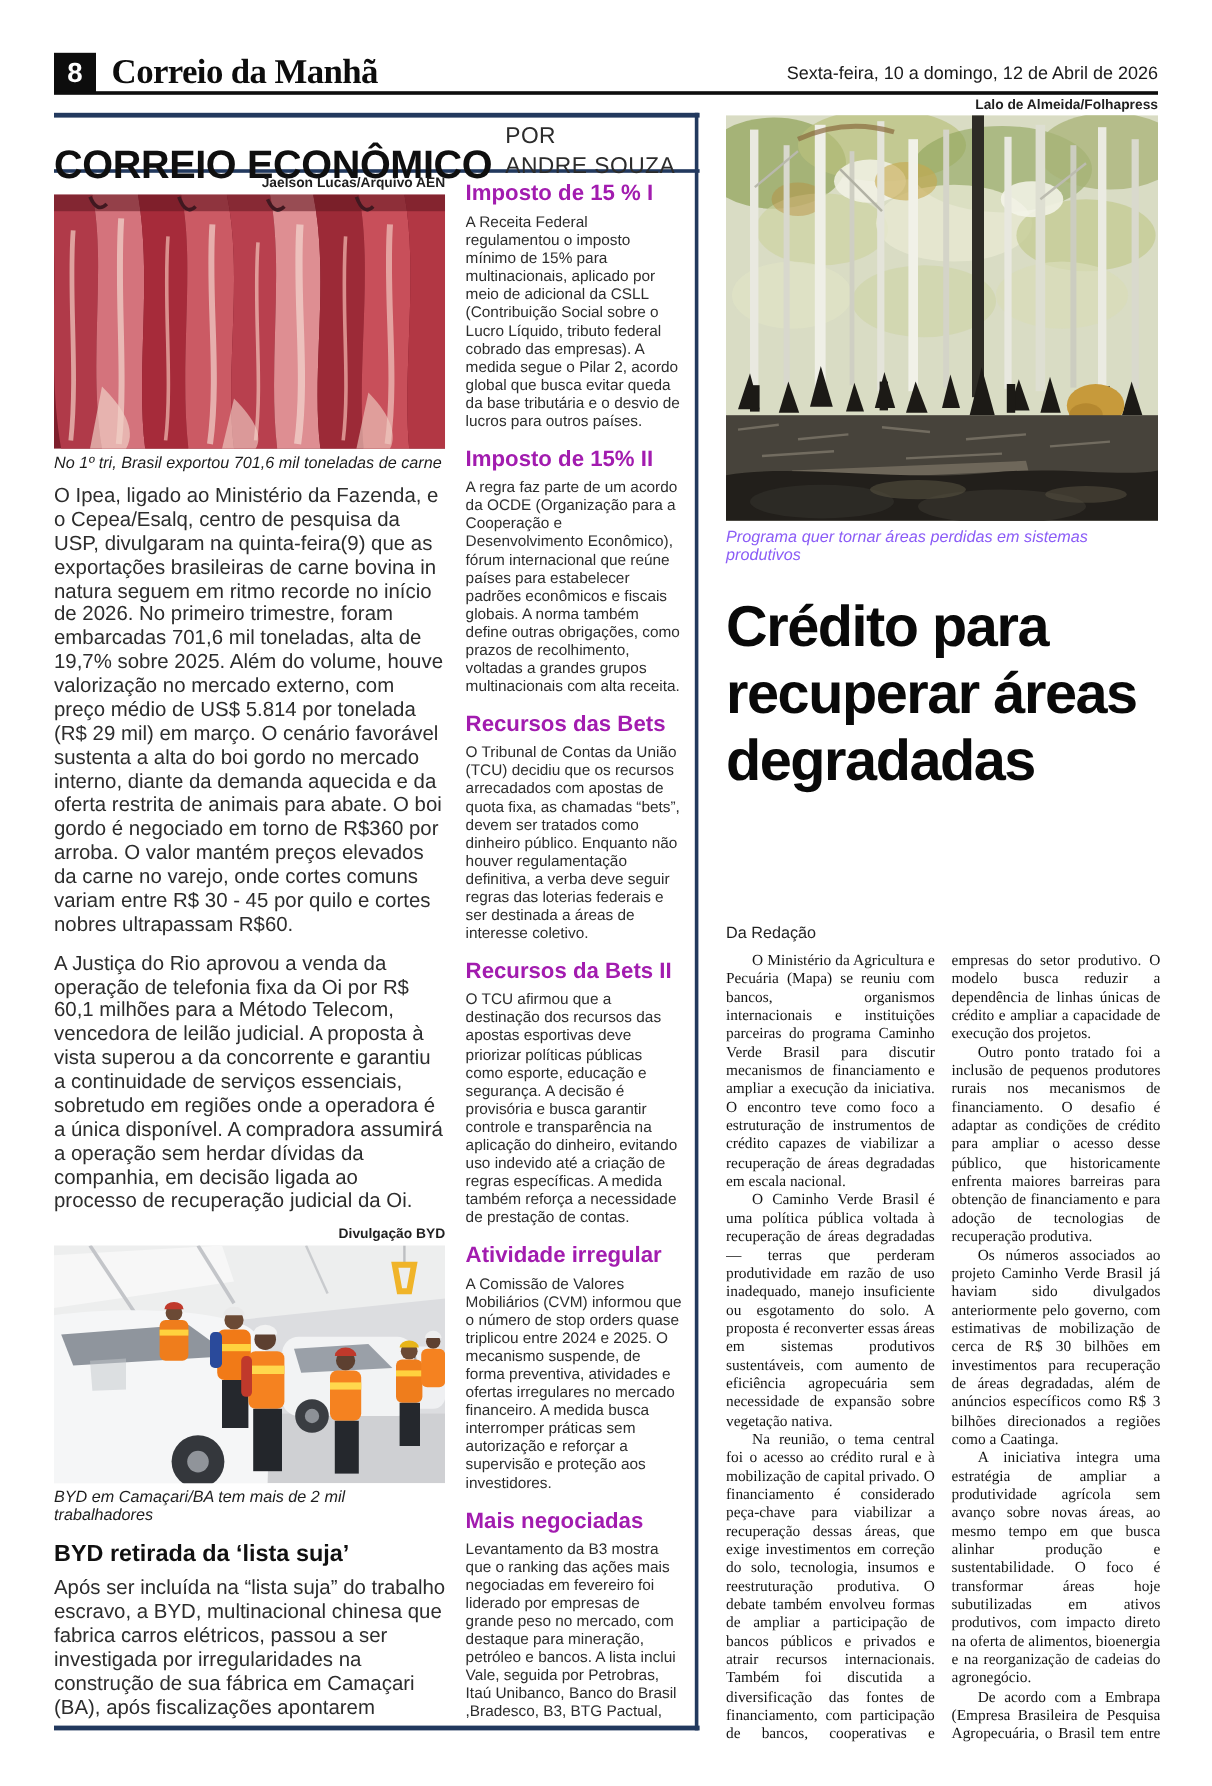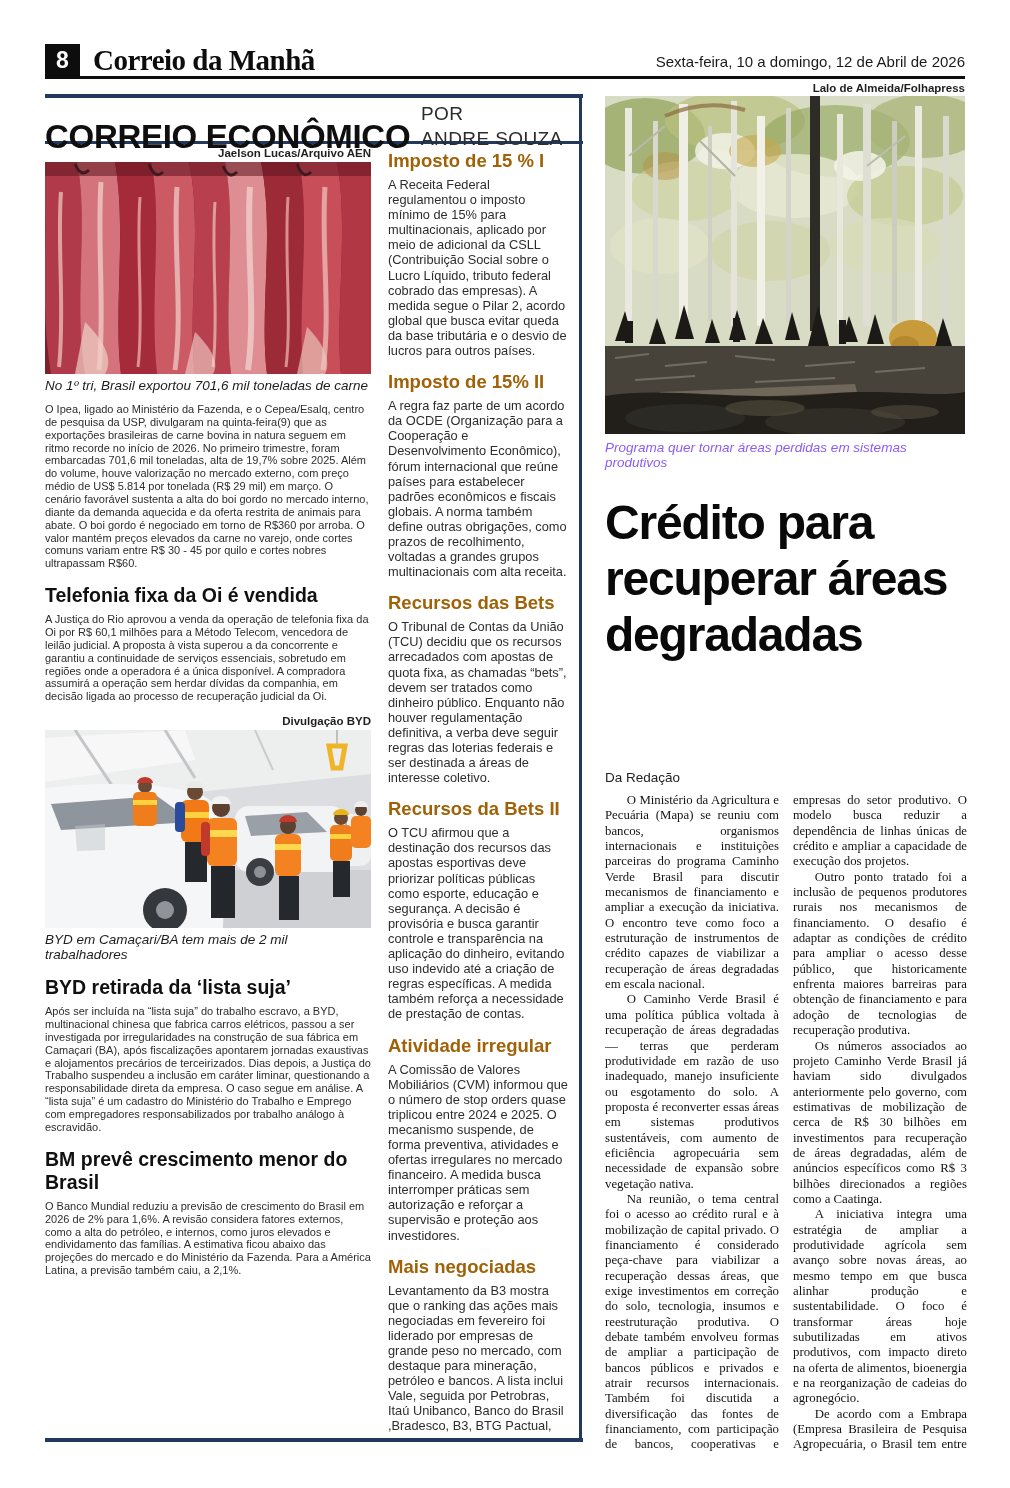--- a/index.html
+++ b/index.html
@@ -25,22 +25,22 @@
             letter-spacing:-0.3px;line-height:1;}
   .ce-by{position:absolute;left:421px;top:102px;font-size:19px;color:#2c2c2c;line-height:1.3;letter-spacing:0.4px;}
   
   .colL{position:absolute;left:45px;top:147px;width:326px;height:1288px;overflow:hidden;}
   .colM{position:absolute;left:388px;top:147px;width:181px;height:1288px;overflow:hidden;}
   .credit{font-size:11.5px;font-weight:700;color:#1f1f1f;text-align:right;margin:0 0 3px;}
   .photo{display:block;margin:0 0 2px;}
   .caption{font-style:italic;font-size:13.5px;color:#1d1d1d;margin:4px 0 10px;font-weight:500;}
   .colL h2{font-size:24.5px;font-weight:700;line-height:1.13;margin:4px 0 10px;color:#101010;letter-spacing:-0.3px;}
   .colL h3{font-size:19.5px;font-weight:700;margin:14px 0 6px;color:#101010;}
-  .colL p.body{font-size:11px;line-height:1.17;color:#2d2d2d;margin:0 0 12px;}
-  .colM h3{font-size:18.5px;font-weight:700;margin:13px 0 5px;color:#a16207;}
+  .colL p.body{font-size:17px;line-height:1.17;color:#2d2d2d;margin:0 0 12px;}
+  .colM h3{font-size:18.5px;font-weight:700;margin:13px 0 5px;color:#a21caf;}
   .colM h3.first{margin-top:3px;}
   .colM p.body{font-size:12.8px;line-height:1.18;color:#2d2d2d;margin:0 0 3px;}
   
   .art-credit{position:absolute;left:605px;top:82px;width:360px;text-align:right;
               font-size:11.5px;font-weight:700;color:#1f1f1f;}
   .art-photo{position:absolute;left:605px;top:96px;}
   .art-caption{position:absolute;left:605px;top:440px;width:360px;font-style:italic;
                font-size:13.5px;color:#8b5cf6;font-weight:500;}
   .art-headline{position:absolute;left:605px;top:463px;width:364px;font-size:48px;font-weight:700;
                 line-height:1.16;letter-spacing:-1.2px;color:#090909;}
@@ -103,21 +103,20 @@
       <path d="M104,2 q6,16 14,8" stroke="#1c1c22" stroke-width="3" fill="none"></path>
       <path d="M178,4 q6,14 14,6" stroke="#1c1c22" stroke-width="3" fill="none"></path>
       <path d="M252,2 q6,16 14,8" stroke="#1c1c22" stroke-width="3" fill="none"></path>
       <rect width="326" height="14" fill="#5e151f" opacity="0.55"></rect>
     </svg>
 
     <div class="caption">No 1º tri, Brasil exportou 701,6 mil toneladas de carne</div>
 
     <p class="body">O Ipea, ligado ao Ministério da Fazenda, e o Cepea/Esalq, centro de pesquisa da USP, divulgaram na quinta-feira(9) que as exportações brasileiras de carne bovina in natura seguem em ritmo recorde no início de 2026. No primeiro trimestre, foram embarcadas 701,6 mil toneladas, alta de 19,7% sobre 2025. Além do volume, houve valorização no mercado externo, com preço médio de US$ 5.814 por tonelada (R$ 29 mil) em março. O cenário favorável sustenta a alta do boi gordo no mercado interno, diante da demanda aquecida e da oferta restrita de animais para abate. O boi gordo é negociado em torno de R$360 por arroba. O valor mantém preços elevados da carne no varejo, onde cortes comuns variam entre R$ 30 - 45 por quilo e cortes nobres ultrapassam R$60.</p>
 
-    <h3>Telefonia fixa da Oi é vendida</h3>
     <p class="body">A Justiça do Rio aprovou a venda da operação de telefonia fixa da Oi por R$ 60,1 milhões para a Método Telecom, vencedora de leilão judicial. A proposta à vista superou a da concorrente e garantiu a continuidade de serviços essenciais, sobretudo em regiões onde a operadora é a única disponível. A compradora assumirá a operação sem herdar dívidas da companhia, em decisão ligada ao processo de recuperação judicial da Oi.</p>
 
     <div class="credit">Divulgação BYD</div>
 
     <svg class="photo" width="326" height="198" viewBox="0 0 326 198">
       <rect width="326" height="198" fill="#dcdde0"></rect>
       <path d="M0,0 L326,0 L326,44 L0,78 Z" fill="#edeeee"></path>
       <path d="M0,8 L140,0 L150,30 L0,52 Z" fill="#f7f7f7"></path>
       <line x1="30" y1="0" x2="70" y2="60" stroke="#c3c5c9" stroke-width="3"></line>
       <line x1="120" y1="0" x2="150" y2="48" stroke="#c3c5c9" stroke-width="3"></line>

